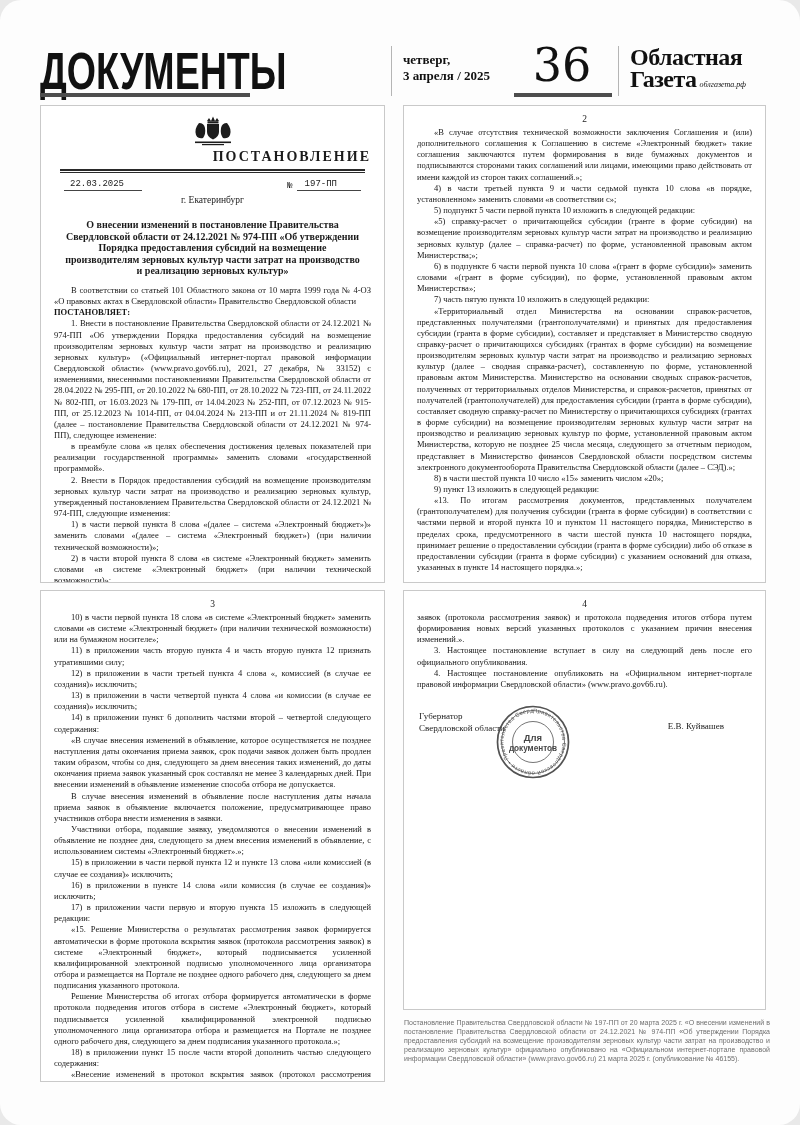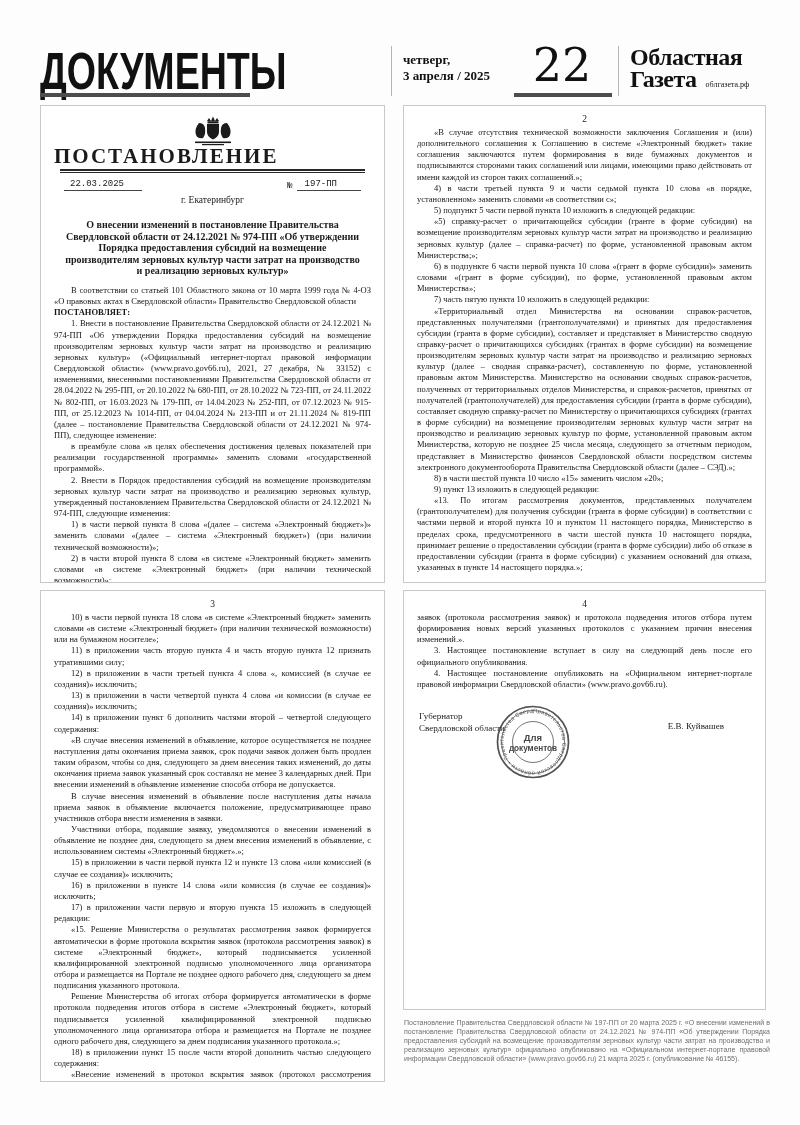--- a/index.html
+++ b/index.html
@@ -1,48 +1,48 @@
 <!DOCTYPE html>
 <html lang="ru"><head>
 <meta charset="utf-8">
 <style>
   * { margin:0; padding:0; box-sizing:border-box; }
   body { background:#e9e9e9; font-family:"Liberation Serif", serif; }
   .page {
     position:relative; width:800px; height:1125px; margin:0 auto;
-    background:#fdfdfd; overflow:hidden; color:#1b1b1b;
+    background:#fdfdfd; overflow:hidden; color:#1b1b1b;border-radius:21px;
   }
   
   .masthead { position:absolute; left:0; top:0; width:800px; height:100px; }
   .doc-title {
     position:absolute; left:40px; top:44px;
     font-family:"Liberation Sans", sans-serif; font-weight:700;
     font-size:47px; line-height:47px; letter-spacing:0px; color:#111;
     transform:scaleX(0.80) scaleY(1.12); transform-origin:left top; white-space:nowrap;
   }
   .doc-title-bar { position:absolute; left:40px; top:93px; width:210px; height:4px; background:#4d4d4d; }
   .mast-divider { position:absolute; top:46px; width:1px; height:50px; background:#b5b5b5; }
   .mast-date { position:absolute; left:403px; top:52px; font-weight:700; font-size:13px; line-height:16px; color:#111; }
   .page-number { position:absolute; left:512px; top:40px; width:100px; text-align:center;
     font-family:"DejaVu Serif", serif; font-size:46px; line-height:50px; color:#111; }
   .page-number-bar { position:absolute; left:514px; top:93px; width:98px; height:4px; background:#4d4d4d; }
   .brand { position:absolute; left:630px; top:46px; width:150px;
     font-weight:700; font-size:24px; line-height:22px; color:#111; letter-spacing:-0.5px; }
-  .brand-site { font-weight:400; font-size:8px; letter-spacing:0; margin-left:9px; }
+  .brand-site { font-weight:400; font-style:italic; font-size:8px; letter-spacing:0; margin-left:3px; }
   
   .box { position:absolute; background:#fff; border:1px solid #c9c9c9; overflow:hidden;
     padding:7px 13px 8px 13px; }
   .box1 { left:40px;  top:105px; width:345px; height:478px; }
   .box2 { left:403px; top:105px; width:363px; height:478px; }
   .box3 { left:40px;  top:590px; width:345px; height:492px; }
   .box4 { left:403px; top:590px; width:363px; height:420px; }
   .sheet-no { text-align:center; font-size:9.5px; line-height:12px; margin-bottom:2px; color:#222; }
   
   .arms { display:block; margin:2px auto 1px auto; }
-  .decree-type { text-align:left; font-weight:700; font-size:21px; letter-spacing:2px; line-height:17px; }
+  .decree-type { text-align:right; font-weight:700; font-size:14px; letter-spacing:2px; line-height:17px; }
   .decree-org  { text-align:center; font-weight:700; font-size:11.5px; letter-spacing:1.5px; line-height:14px; margin-top:1px; }
   .double-rule { margin:4px 6px 6px 6px; height:4px; border-top:2.5px solid #2a2a2a; border-bottom:1px solid #2a2a2a; }
   .date-row { display:flex; justify-content:space-between; align-items:flex-end;
     font-family:"Liberation Mono", monospace; font-size:9px; padding:0 10px; }
   .date-val { border-bottom:1px solid #444; padding:0 18px 1px 6px; }
   .num-group { display:flex; align-items:flex-end; gap:4px; }
   .num-val { border-bottom:1px solid #444; padding:0 24px 1px 8px; }
   .city { text-align:center; font-size:9.5px; margin-top:4px; }
   .decree-title { text-align:center; font-weight:700; font-size:10px; line-height:11.6px; margin:14px 8px 8px 8px; }
   
@@ -67,21 +67,21 @@
     <div class="doc-title">ДОКУМЕНТЫ</div>
     <div class="doc-title-bar"></div>
 
     <div class="mast-divider" style="left:391px;"></div>
 
     <div class="mast-date">
       <div>четверг,</div>
       <div>3 апреля / 2025</div>
     </div>
 
-    <div class="page-number">22</div>
+    <div class="page-number">36</div>
     <div class="page-number-bar"></div>
 
     <div class="mast-divider" style="left:618px;"></div>
 
     <div class="brand">
       <div>Областная</div>
       <div><span>Газета</span><span class="brand-site">облгазета.рф</span></div>
     </div>
   </div>
 

